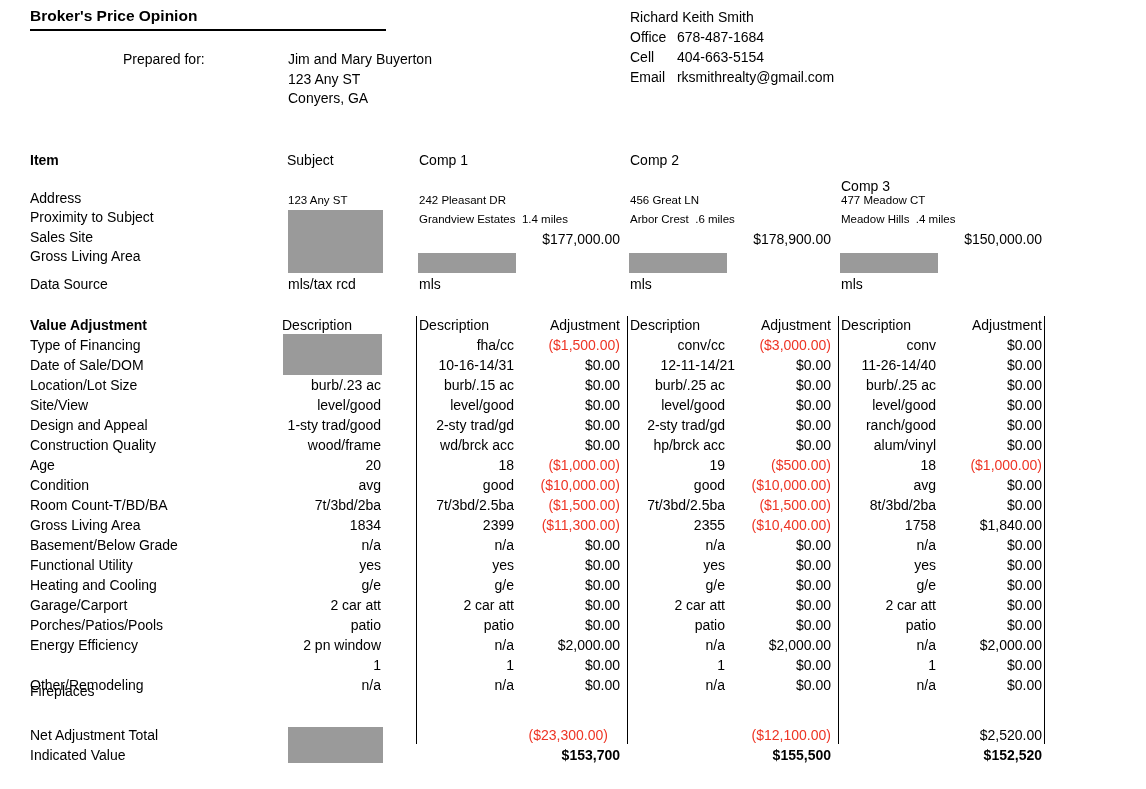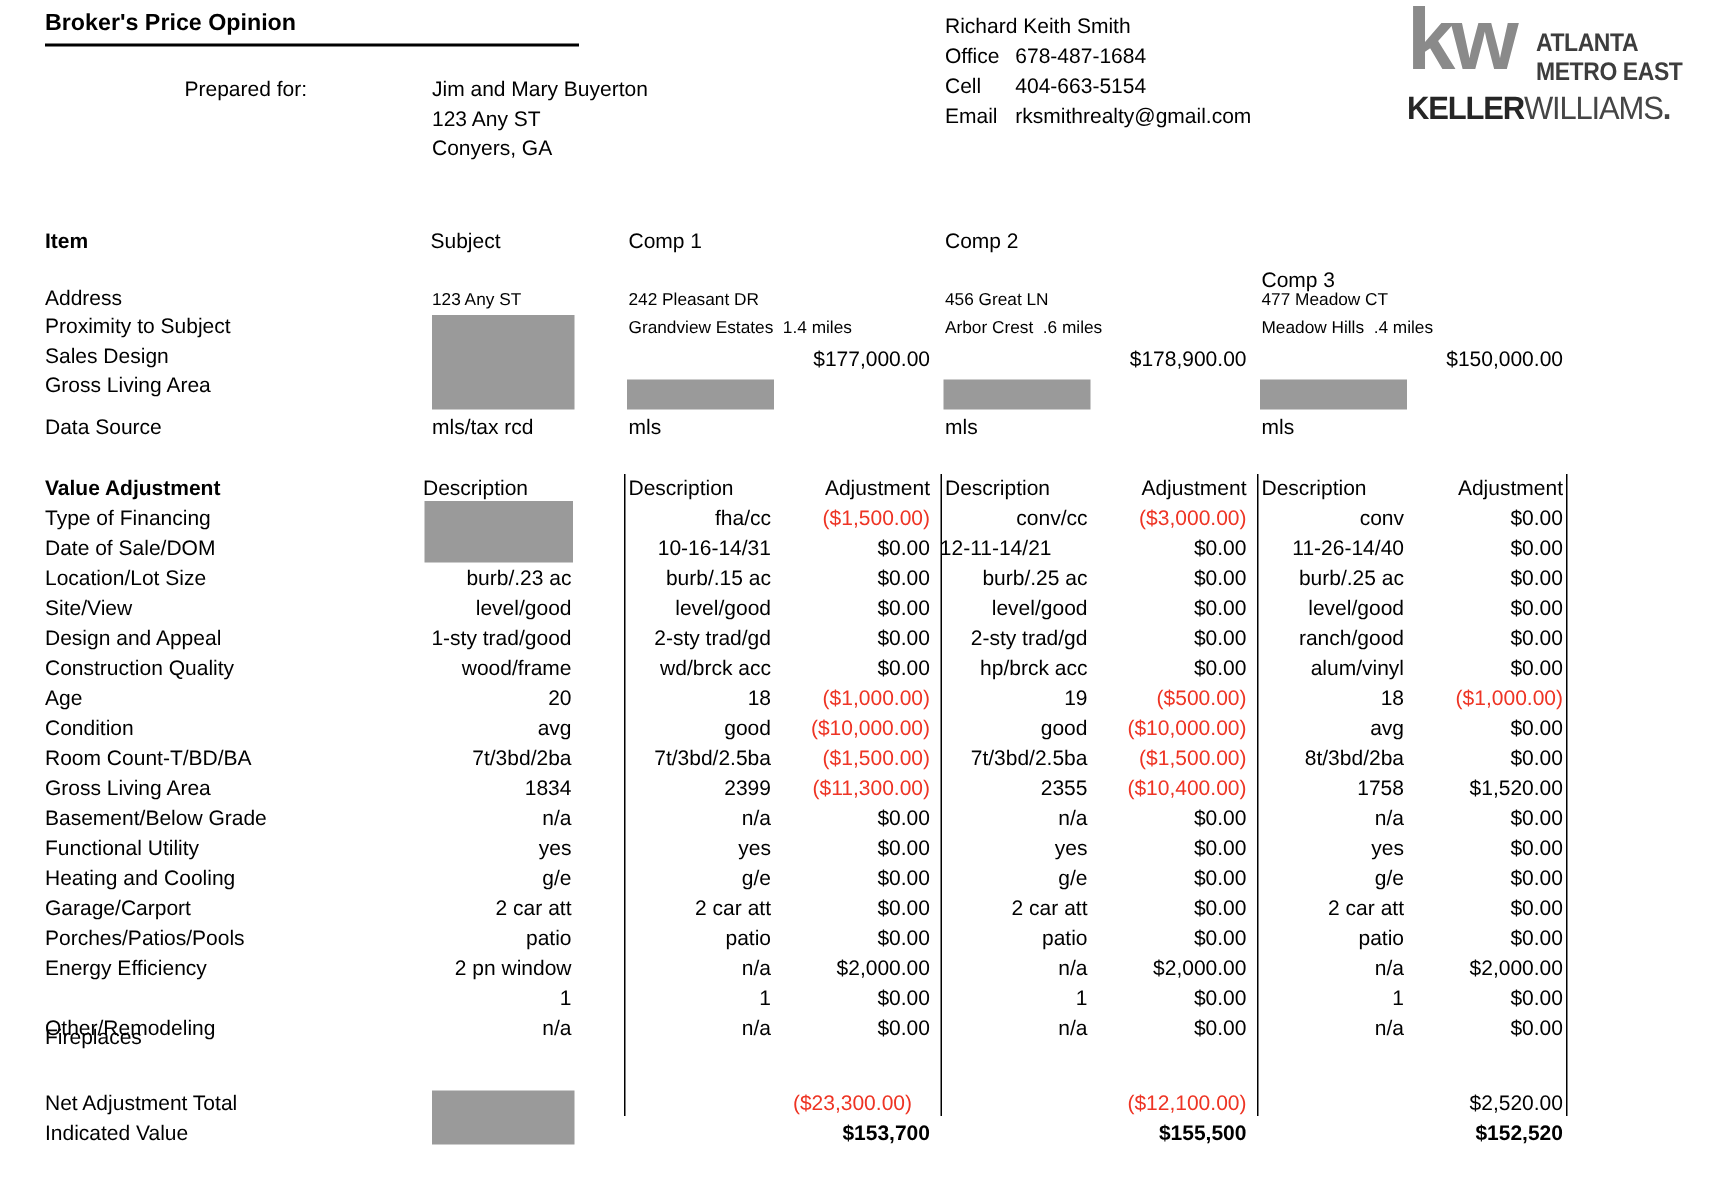--- a/index.html
+++ b/index.html
@@ -49,37 +49,27 @@
   </div>
   <div class="abs" style="left:630px;top:49px;">
     <span class="lbl-col">Cell</span>
     <span>404-663-5154</span>
   </div>
   <div class="abs" style="left:630px;top:69px;">
     <span class="lbl-col">Email</span>
     <span>rksmithrealty@gmail.com</span>
   </div>
 
-  <div class="logo">
-    <div class="kw-mark">kw</div>
-    <div class="kw-region">
-      <div>ATLANTA</div>
-      <div>METRO EAST</div>
-    </div>
-    <div class="kw-brand">
-      <span class="kb">KELLER</span><span class="kl">WILLIAMS</span><span class="kp">.</span>
-    </div>
-  </div>
 
   <div class="abs b" style="left:30px;top:152px;">Item</div>
   <div class="abs" style="left:287px;top:152px;">Subject</div>
 
   <div class="abs" style="left:30px;top:190px;">Address</div>
   <div class="abs" style="left:30px;top:209px;">Proximity to Subject</div>
-  <div class="abs" style="left:30px;top:229px;">Sales Design</div>
+  <div class="abs" style="left:30px;top:229px;">Sales Site</div>
   <div class="abs" style="left:30px;top:248px;">Gross Living Area</div>
   <div class="abs" style="left:30px;top:276px;">Data Source</div>
 
   <div class="abs sm" style="left:288px;top:193px;">123 Any ST</div>
   <div class="redact" style="left:288px;top:210px;width:95px;height:63px;"></div>
   <div class="abs" style="left:288px;top:276px;">mls/tax rcd</div>
 
   <div class="abs b" style="left:30px;top:317px;">Value Adjustment</div>
   <div class="abs" style="left:282px;top:317px;">Description</div>
   <div class="redact" style="left:283px;top:334px;width:99px;height:41px;"></div>
@@ -125,21 +115,21 @@
     <div class="abs" style="left: 30px; top: 337px;">Type of Financing</div>
     <div class="abs r" style="left: 418px; top: 337px; width: 96px;">fha/cc</div>
     <div class="abs r neg" style="left: 516px; top: 337px; width: 104px;">($1,500.00)</div>
     <div class="abs r" style="left: 629px; top: 337px; width: 96px;">conv/cc</div>
     <div class="abs r neg" style="left: 727px; top: 337px; width: 104px;">($3,000.00)</div>
     <div class="abs r" style="left: 840px; top: 337px; width: 96px;">conv</div>
     <div class="abs r" style="left: 938px; top: 337px; width: 104px;">$0.00</div>
     <div class="abs" style="left: 30px; top: 357px;">Date of Sale/DOM</div>
     <div class="abs r" style="left: 418px; top: 357px; width: 96px;">10-16-14/31</div>
     <div class="abs r" style="left: 516px; top: 357px; width: 104px;">$0.00</div>
-    <div class="abs r" style="left: 605px; top: 357px; width: 96px; text-align: right;">12-11-14/21</div>
+    <div class="abs r" style="left: 639px; top: 357px; width: 96px; text-align: right;">12-11-14/21</div>
     <div class="abs r" style="left: 727px; top: 357px; width: 104px;">$0.00</div>
     <div class="abs r" style="left: 840px; top: 357px; width: 96px;">11-26-14/40</div>
     <div class="abs r" style="left: 938px; top: 357px; width: 104px;">$0.00</div>
     <div class="abs" style="left: 30px; top: 377px;">Location/Lot Size</div>
     <div class="abs r" style="left: 230px; top: 377px; width: 151px;">burb/.23 ac</div>
     <div class="abs r" style="left: 418px; top: 377px; width: 96px;">burb/.15 ac</div>
     <div class="abs r" style="left: 516px; top: 377px; width: 104px;">$0.00</div>
     <div class="abs r" style="left: 629px; top: 377px; width: 96px;">burb/.25 ac</div>
     <div class="abs r" style="left: 727px; top: 377px; width: 104px;">$0.00</div>
     <div class="abs r" style="left: 840px; top: 377px; width: 96px;">burb/.25 ac</div>
@@ -192,21 +182,21 @@
     <div class="abs r neg" style="left: 727px; top: 497px; width: 104px;">($1,500.00)</div>
     <div class="abs r" style="left: 840px; top: 497px; width: 96px;">8t/3bd/2ba</div>
     <div class="abs r" style="left: 938px; top: 497px; width: 104px;">$0.00</div>
     <div class="abs" style="left: 30px; top: 517px;">Gross Living Area</div>
     <div class="abs r" style="left: 230px; top: 517px; width: 151px;">1834</div>
     <div class="abs r" style="left: 418px; top: 517px; width: 96px;">2399</div>
     <div class="abs r neg" style="left: 516px; top: 517px; width: 104px;">($11,300.00)</div>
     <div class="abs r" style="left: 629px; top: 517px; width: 96px;">2355</div>
     <div class="abs r neg" style="left: 727px; top: 517px; width: 104px;">($10,400.00)</div>
     <div class="abs r" style="left: 840px; top: 517px; width: 96px;">1758</div>
-    <div class="abs r" style="left: 938px; top: 517px; width: 104px;">$1,520.00</div>
+    <div class="abs r" style="left: 938px; top: 517px; width: 104px;">$1,840.00</div>
     <div class="abs" style="left: 30px; top: 537px;">Basement/Below Grade</div>
     <div class="abs r" style="left: 230px; top: 537px; width: 151px;">n/a</div>
     <div class="abs r" style="left: 418px; top: 537px; width: 96px;">n/a</div>
     <div class="abs r" style="left: 516px; top: 537px; width: 104px;">$0.00</div>
     <div class="abs r" style="left: 629px; top: 537px; width: 96px;">n/a</div>
     <div class="abs r" style="left: 727px; top: 537px; width: 104px;">$0.00</div>
     <div class="abs r" style="left: 840px; top: 537px; width: 96px;">n/a</div>
     <div class="abs r" style="left: 938px; top: 537px; width: 104px;">$0.00</div>
     <div class="abs" style="left: 30px; top: 557px;">Functional Utility</div>
     <div class="abs r" style="left: 230px; top: 557px; width: 151px;">yes</div>

